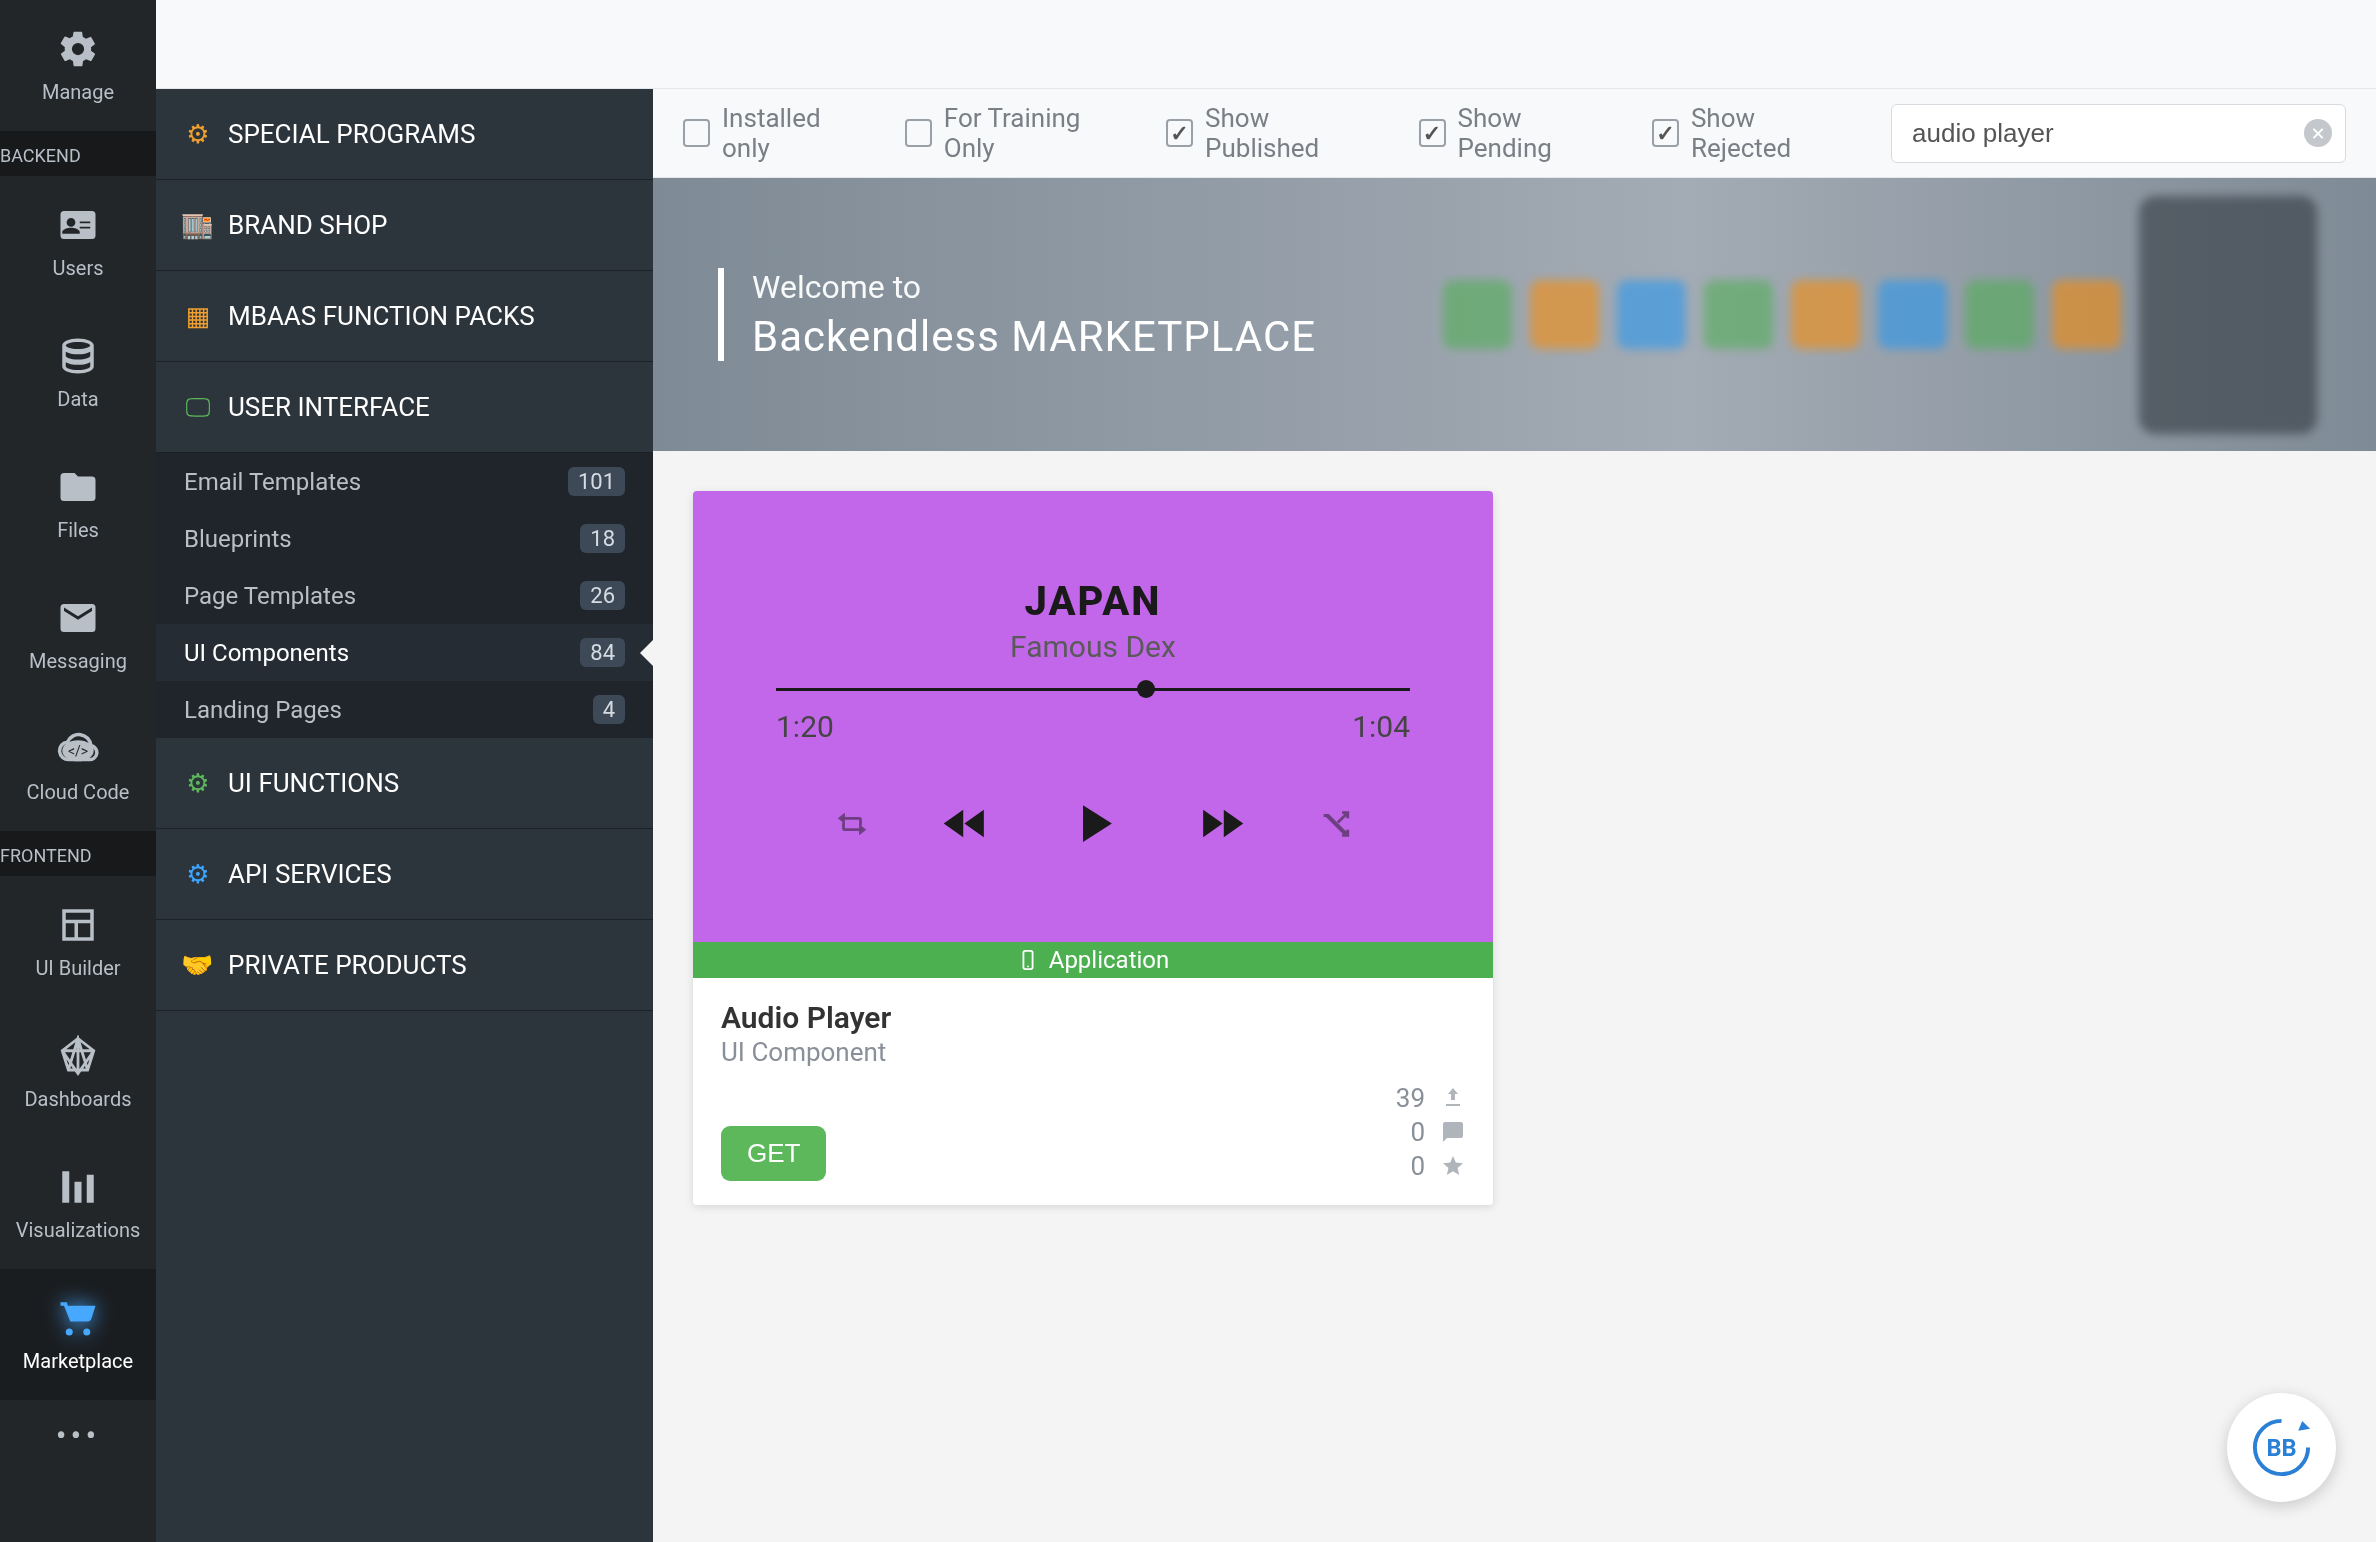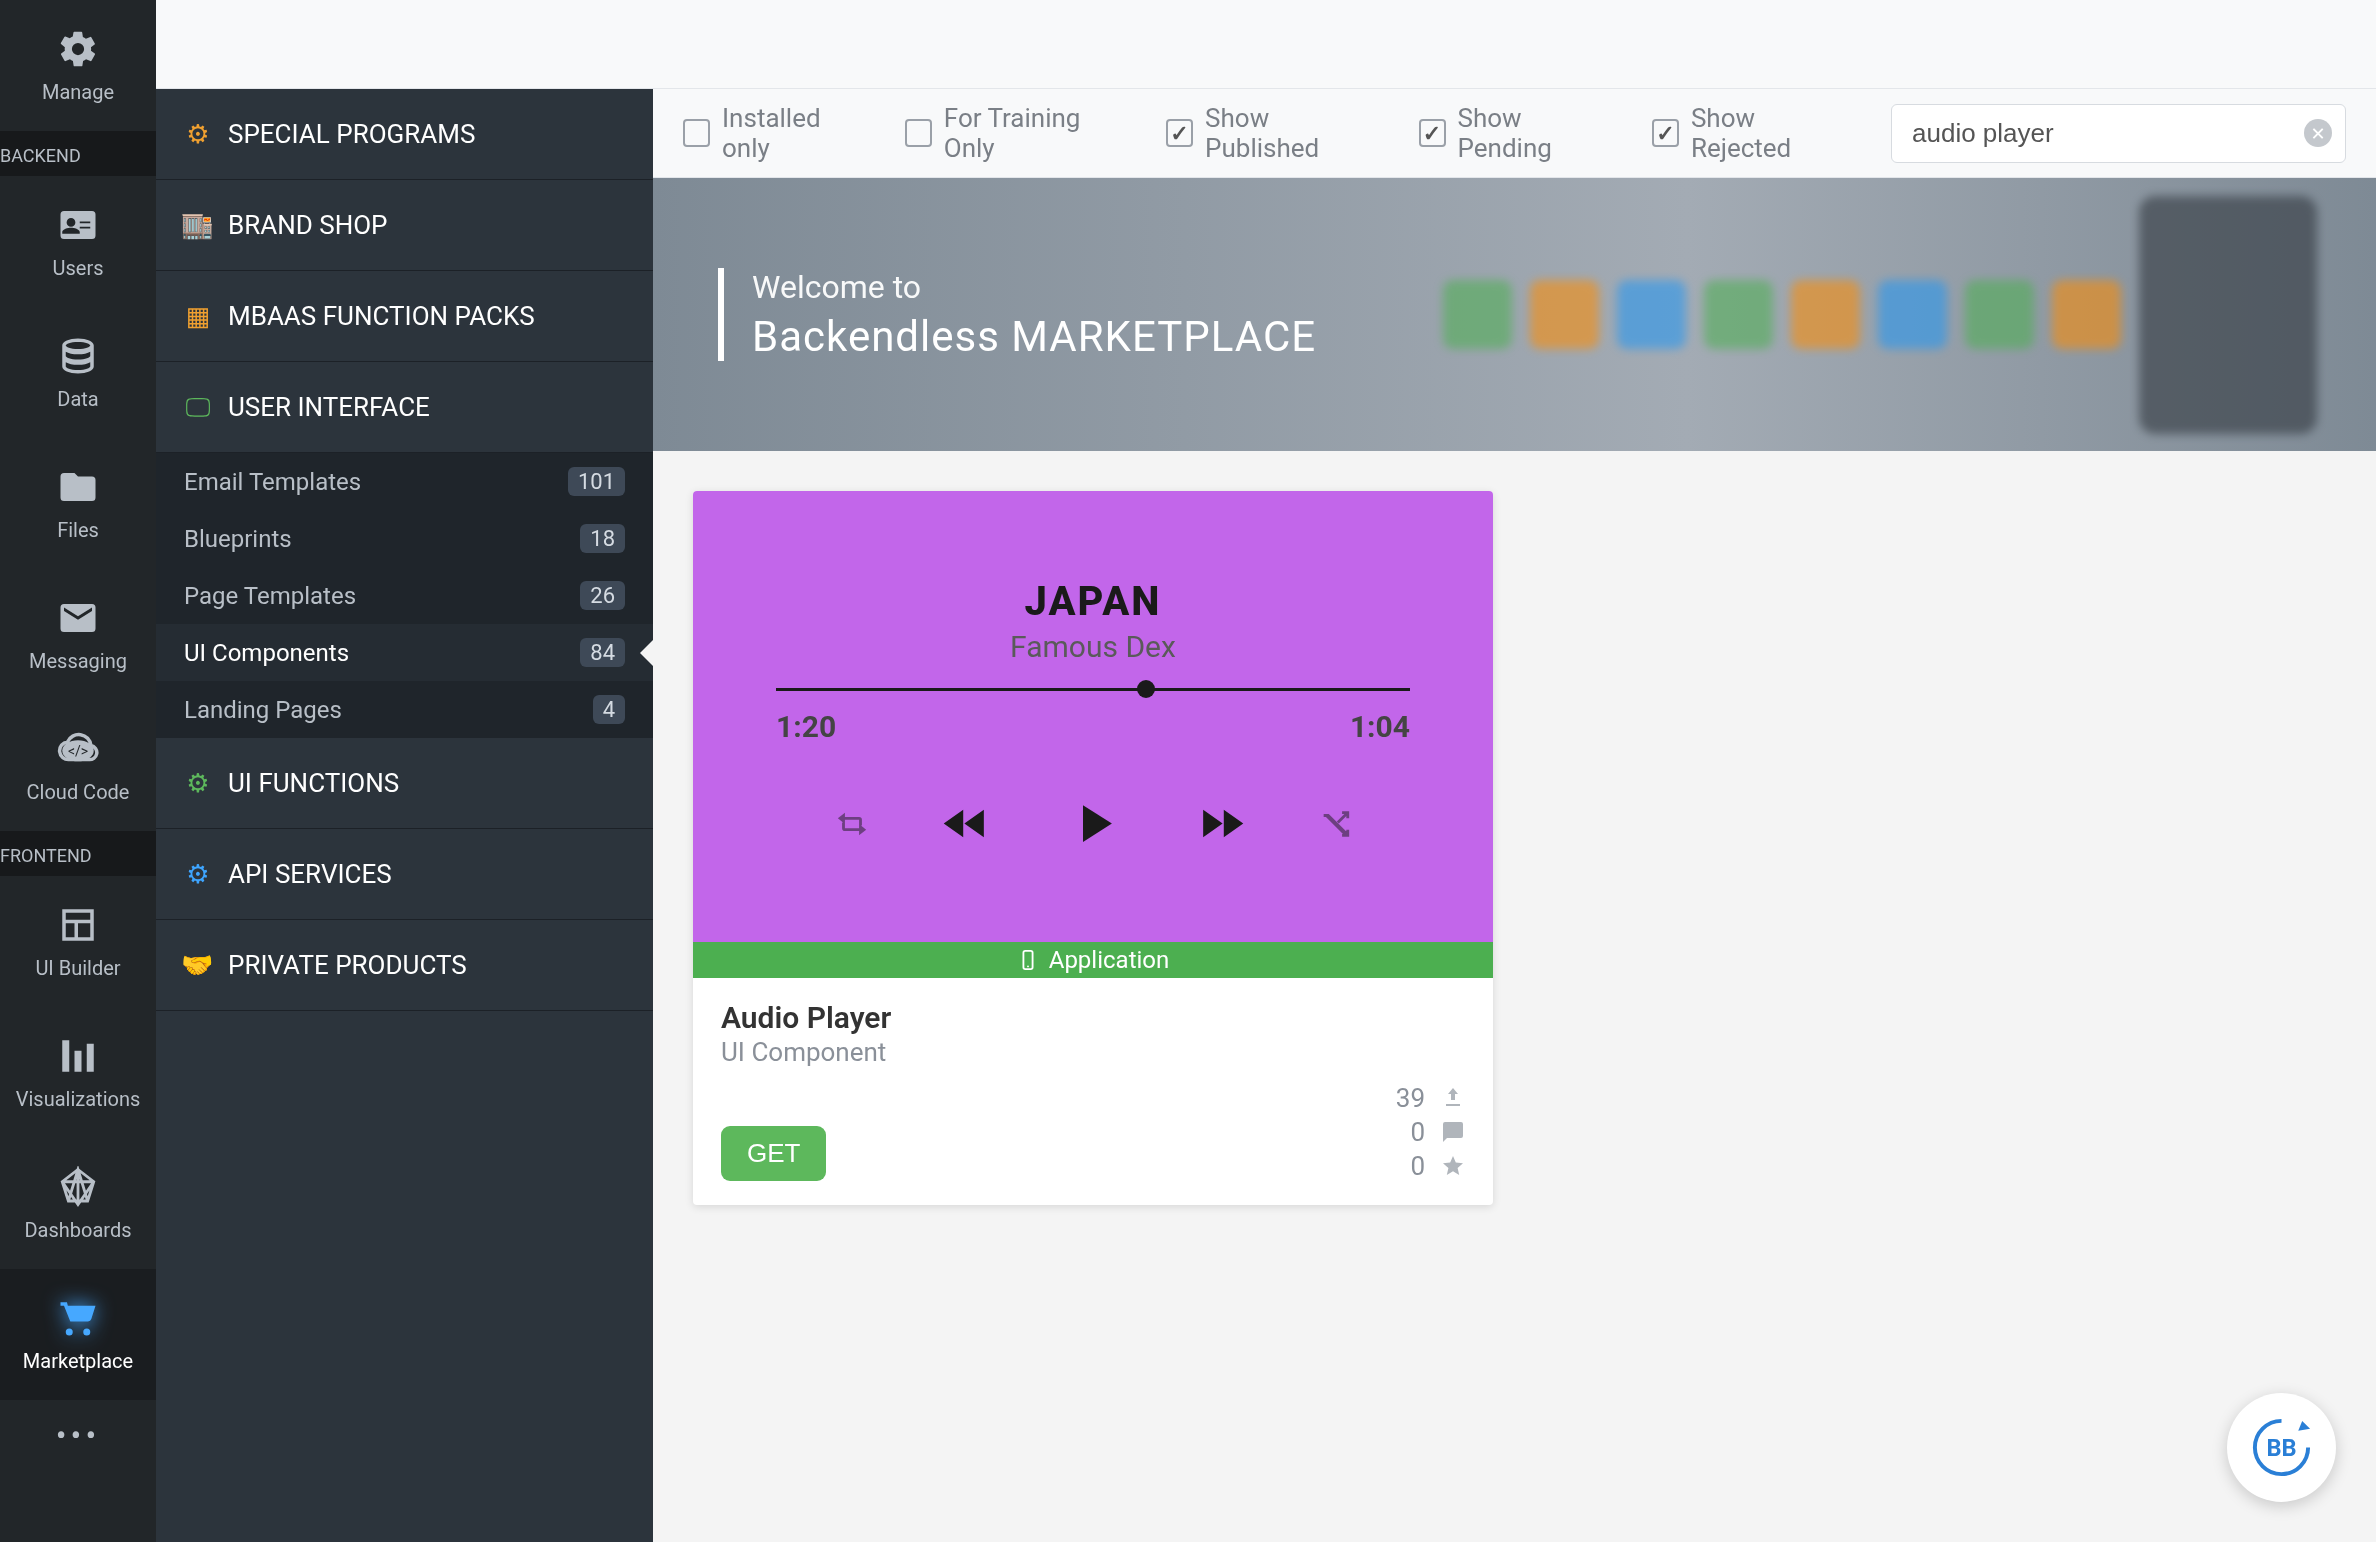--- a/index.html
+++ b/index.html
@@ -226,21 +226,20 @@
       align-items: center;
       justify-content: center;
       color: #1a1a1a;
     }
     .track-title { font-size: 40px; font-weight: 800; letter-spacing: 2px; }
     .track-artist { font-size: 30px; color: #5a5a5a; margin-top: 4px; }
     .track-progress {
       width: 634px;
       margin-top: 24px;
       position: relative;
-      font-weight: bold;
     }
     .track-line { height: 3px; background: #1a1a1a; width: 100%; }
     .track-knob {
       position: absolute; top: -8px; left: 57%;
       width: 18px; height: 18px; border-radius: 50%; background: #1a1a1a;
     }
     .track-times { display: flex; justify-content: space-between; margin-top: 18px; font-size: 30px; color: #444; }
     .track-controls { display: flex; gap: 69px; align-items: center; margin-top: 48px; }
     .track-controls svg { fill: #1a1a1a; }
     .ctrl-side { opacity: .5; }
@@ -338,29 +337,29 @@
     </div>
     <div class="section-label">FRONTEND</div>
     <div class="nav-item">
       <svg viewBox="0 0 24 24">
           <path d="M3 3h18v18H3zm2 2v4h14V5zm0 6v8h5v-8zm7 0v8h7v-8z"></path>
         </svg>
       <span class="nav-label">UI Builder</span>
     </div>
     <div class="nav-item">
       <svg viewBox="0 0 24 24">
+          <path fill="none" stroke="currentColor" stroke-width="1.6" d="M12 2 21 9l-3.5 11h-11L3 9zM12 2v20M3 9h18M6.5 20 12 2 17.5 20M3 9l9 13 9-13"></path>
+        </svg>
+      <span class="nav-label">Dashboards</span>
+    </div>
+    <div class="nav-item">
+      <svg viewBox="0 0 24 24">
           <path d="M3 3h4v18H3zm7 6h4v12h-4zm7-4h4v16h-4z"></path>
         </svg>
       <span class="nav-label">Visualizations</span>
-    </div>
-    <div class="nav-item">
-      <svg viewBox="0 0 24 24">
-          <path fill="none" stroke="currentColor" stroke-width="1.6" d="M12 2 21 9l-3.5 11h-11L3 9zM12 2v20M3 9h18M6.5 20 12 2 17.5 20M3 9l9 13 9-13"></path>
-        </svg>
-      <span class="nav-label">Dashboards</span>
     </div>
     <div class="nav-item active">
       <svg viewBox="0 0 24 24">
           <path d="M7 18a2 2 0 1 0 2 2 2 2 0 0 0-2-2zm10 0a2 2 0 1 0 2 2 2 2 0 0 0-2-2zM7.2 14h10.5a2 2 0 0 0 1.9-1.4L22 5H6.2l-.5-2H2v2h2l3.6 9z"></path>
         </svg>
       <span class="nav-label">Marketplace</span>
     </div>
     <div class="more-dots">•••</div>
   </div>
 

